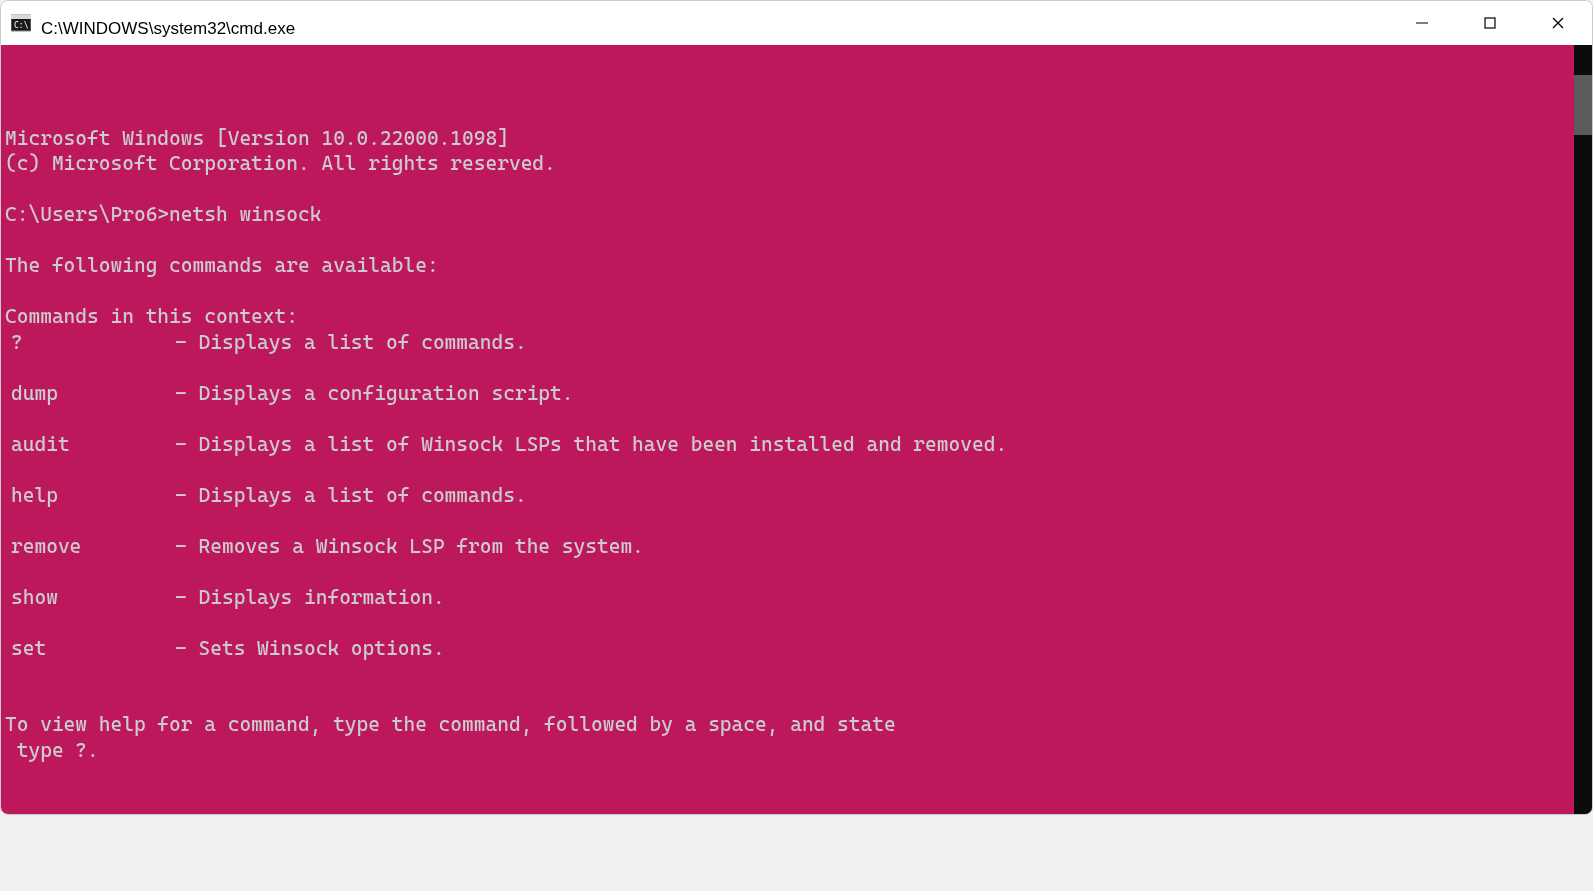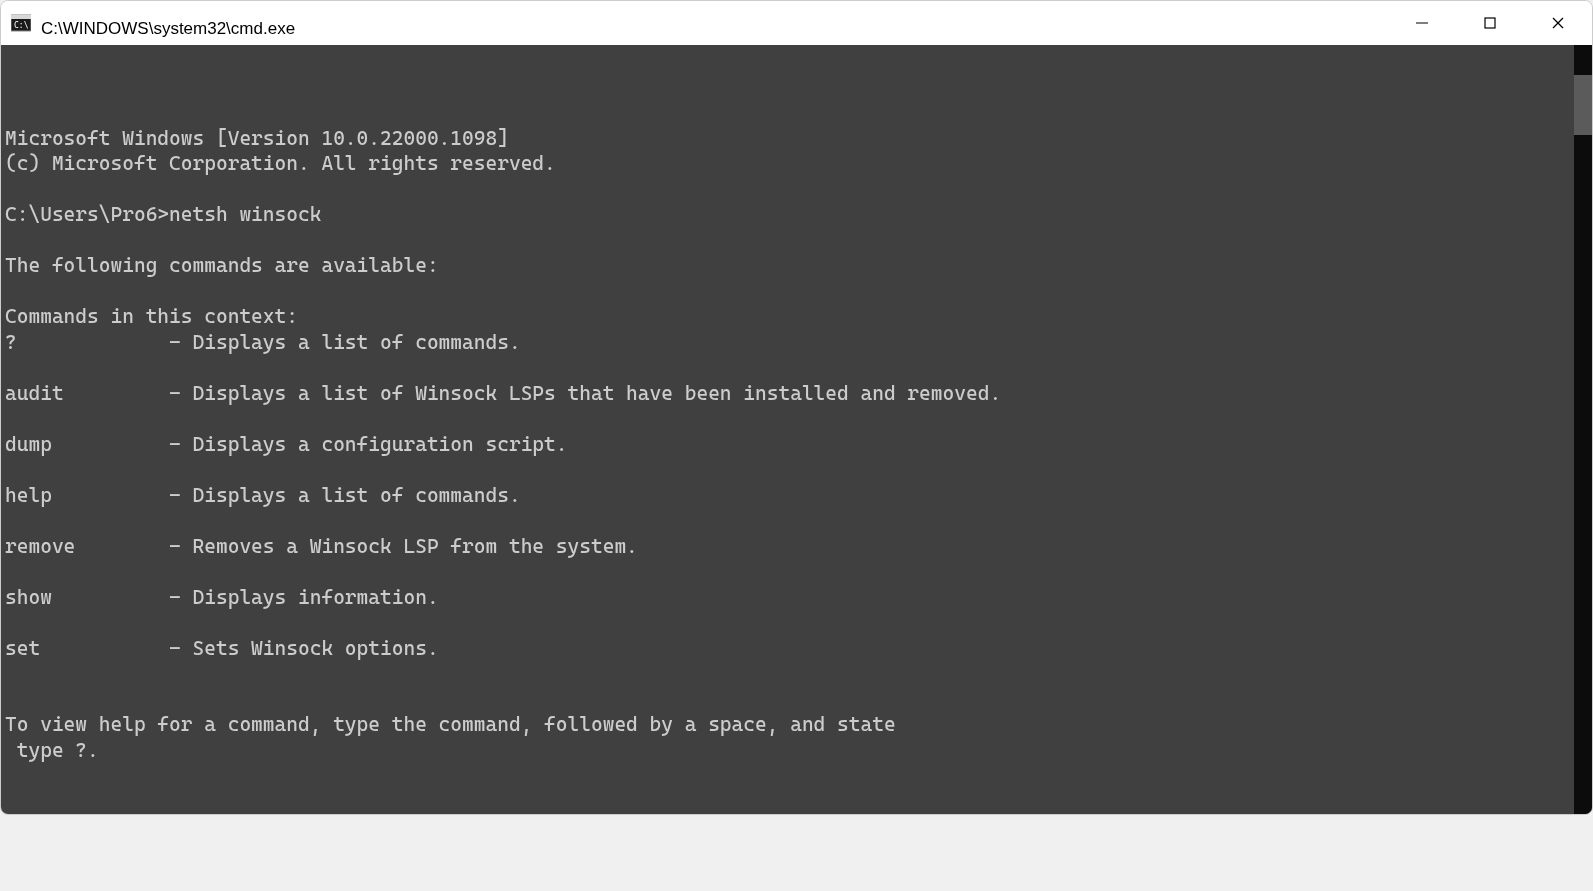--- a/index.html
+++ b/index.html
@@ -54,21 +54,21 @@
       height: 100%;
       display: flex;
       align-items: center;
       justify-content: center;
       color: #000;
       font-size: 14px;
     }
     .win-btn svg { display: block; }
     .console {
       flex: 1;
-      background: #404040;
+      background: #be185d;
       color: #cccccc;
       font-family: Consolas, "Cascadia Mono", monospace;
       font-size: 20px;
       line-height: 25.5px;
       padding: 4px 0 0 4px;
       white-space: pre;
       position: relative;
       overflow: hidden;
     }
     .console-inner { white-space: pre; }
@@ -81,21 +81,21 @@
       background: #0c0c0c;
     }
     .scrollbar-thumb {
       position: absolute;
       right: 0;
       top: 30px;
       width: 18px;
       height: 60px;
       background: #5b5b5b;
     }
-    .cmd-row { display: block; }
+    .cmd-row { display: block; margin-left: 6px; }
     .cmd-name { display: inline-block; width: 14ch; }
   </style>
 </head>
 <body>
 
 <div class="window">
   <div class="titlebar">
     <span class="app-icon">
       <svg width="20" height="20" viewBox="0 0 20 20">
         <rect x="0" y="2" width="20" height="16" fill="#1a1a1a" stroke="#888" stroke-width="1"></rect>
@@ -128,22 +128,22 @@
     <div class="console-inner">
 <span>Microsoft Windows [Version 10.0.22000.1098]</span>
 <span>(c) Microsoft Corporation. All rights reserved.</span>
 <span></span>
 <span><span>C:\Users\Pro6&gt;</span><span>netsh winsock</span></span>
 <span></span>
 <span>The following commands are available:</span>
 <span></span>
 <span>Commands in this context:</span>
 <span class="cmd-row"><span class="cmd-name">?</span><span>- Displays a list of commands.</span></span>
+<span class="cmd-row"><span class="cmd-name">dump</span><span>- Displays a configuration script.</span></span>
 <span class="cmd-row"><span class="cmd-name">audit</span><span>- Displays a list of Winsock LSPs that have been installed and removed.</span></span>
-<span class="cmd-row"><span class="cmd-name">dump</span><span>- Displays a configuration script.</span></span>
 <span class="cmd-row"><span class="cmd-name">help</span><span>- Displays a list of commands.</span></span>
 <span class="cmd-row"><span class="cmd-name">remove</span><span>- Removes a Winsock LSP from the system.</span></span>
 <span class="cmd-row"><span class="cmd-name">show</span><span>- Displays information.</span></span>
 <span class="cmd-row"><span class="cmd-name">set</span><span>- Sets Winsock options.</span></span>
 <span></span>
 <span>To view help for a command, type the command, followed by a space, and state</span>
 <span> type ?.</span>
 <span></span>
 <span></span>
 

